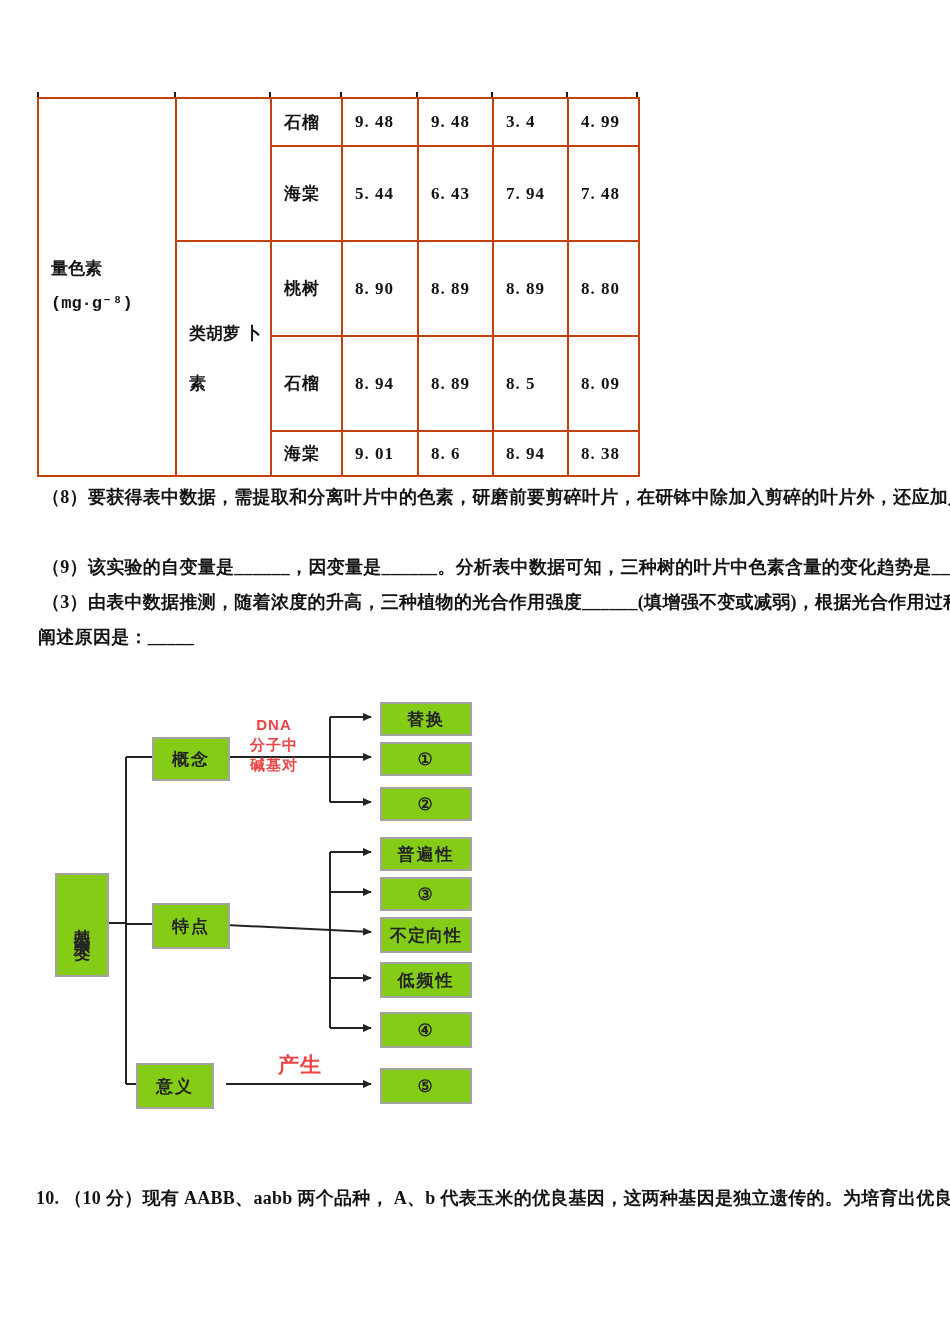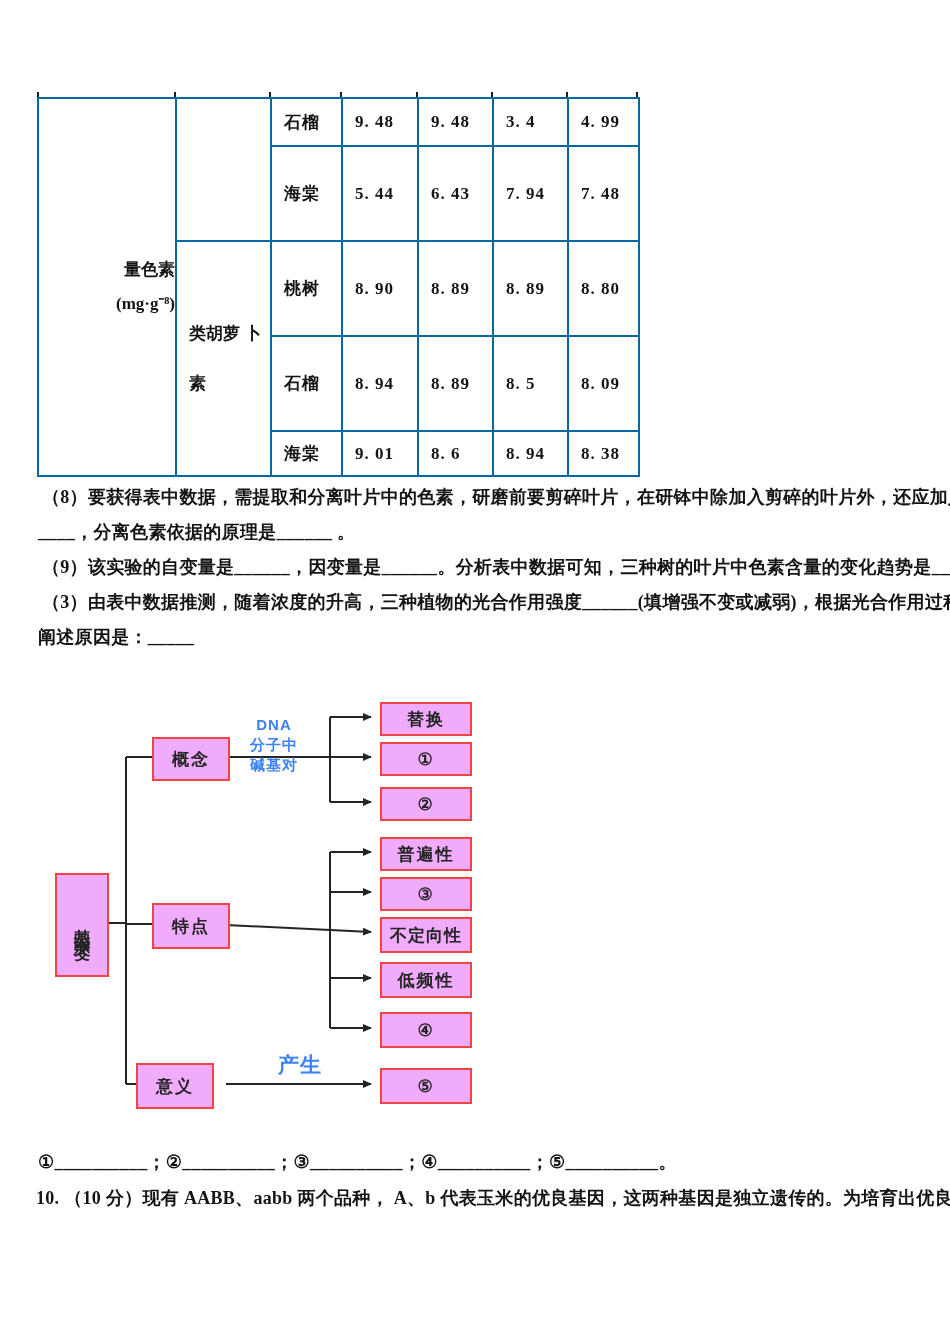--- a/index.html
+++ b/index.html
@@ -1,39 +1,39 @@
 <!DOCTYPE html>
 <html><head>
 <meta charset="utf-8">
 <style>
   html,body{margin:0;padding:0;background:#ffffff;}
   body{width:950px;height:1344px;font-family:"Liberation Serif",serif;color:#141414;}
   .page{position:relative;width:950px;height:1344px;overflow:hidden;background:#ffffff;}
 
   
   table.pigment{position:absolute;left:37px;top:97px;border-collapse:collapse;table-layout:fixed;width:601px;}
-  table.pigment td{border:2px solid #0369a1;vertical-align:middle;font-weight:bold;font-size:17px;
+  table.pigment td{border:2px solid #c2410c;vertical-align:middle;font-weight:bold;font-size:17px;
     padding:0 0 0 12px;background:#ffffff;}
   td.num{font-family:"Liberation Serif",serif;letter-spacing:1px;margin-left:48px;}
   td.species{font-family:"Liberation Sans",sans-serif;letter-spacing:1px;}
-  td.unitcell{line-height:34px;font-family:Liberation Serif, serif;text-align:right;}
+  td.unitcell{line-height:34px;font-family:Liberation Mono, monospace;}
   td.groupcell{line-height:50px;font-family:"Liberation Sans",sans-serif;}
   .tick{position:absolute;width:2px;height:5px;background:#1c1c1c;top:92px;}
 
   
   .tline{position:absolute;white-space:nowrap;font-size:18px;font-weight:bold;letter-spacing:0.3px;line-height:22px;}
 
   
   .diagram{position:absolute;left:0;top:695px;width:950px;height:430px;}
   .diagram svg{position:absolute;left:0;top:0;}
-  .dbox{position:absolute;border:2px solid #ef4444;background:#f0abfc;display:flex;align-items:center;justify-content:center;
+  .dbox{position:absolute;border:2px solid #a3a3a3;background:#84cc16;display:flex;align-items:center;justify-content:center;
     font-family:"Liberation Sans",sans-serif;font-weight:bold;color:#242424;font-size:17px;letter-spacing:2px;}
   .rootbox{writing-mode:vertical-rl;text-orientation:upright;letter-spacing:5px;font-size:17px;}
   .edgelabel{position:absolute;text-align:center;font-family:"Liberation Sans",sans-serif;font-weight:bold;
-    color:#3b82f6;font-size:15px;line-height:20px;letter-spacing:1px;}
+    color:#ef4444;font-size:15px;line-height:20px;letter-spacing:1px;}
 </style>
 </head>
 <body>
 
 <div class="page">
 
   <div class="tick" style="left:37px"></div>
   <div class="tick" style="left:174px"></div>
   <div class="tick" style="left:269px"></div>
   <div class="tick" style="left:340px"></div>
@@ -94,21 +94,20 @@
       <td class="species">海棠</td>
       <td class="num">9. 01</td>
       <td class="num">8. 6</td>
       <td class="num">8. 94</td>
       <td class="num">8. 38</td>
     </tr>
   </tbody>
     </table>
 
   <div class="tline" style="left:42px;top:486px">（8）要获得表中数据，需提取和分离叶片中的色素，研磨前要剪碎叶片，在研钵中除加入剪碎的叶片外，还应加入_</div>
-  <div class="tline" style="left:38px;top:521px">____，分离色素依据的原理是______ 。</div>
   <div class="tline" style="left:42px;top:556px">（9）该实验的自变量是______，因变量是______。分析表中数据可知，三种树的叶片中色素含量的变化趋势是_____。</div>
   <div class="tline" style="left:42px;top:591px">（3）由表中数据推测，随着浓度的升高，三种植物的光合作用强度______(填增强不变或减弱)，根据光合作用过程</div>
   <div class="tline" style="left:38px;top:626px">阐述原因是：_____</div>
 
   <div class="diagram">
     <svg width="950" height="430" viewBox="0 0 950 430">
       <defs>
         <marker id="arw" markerWidth="9" markerHeight="8" refX="8" refY="4" orient="auto" markerUnits="userSpaceOnUse">
           <path d="M0,0 L9,4 L0,8 z" fill="#242424"></path>
         </marker>
@@ -154,16 +153,15 @@
     <div class="dbox" style="left:380px;top:47px;width:88px;height:30px">①</div>
     <div class="dbox" style="left:380px;top:92px;width:88px;height:30px">②</div>
     <div class="dbox" style="left:380px;top:142px;width:88px;height:30px">普遍性</div>
     <div class="dbox" style="left:380px;top:182px;width:88px;height:30px">③</div>
     <div class="dbox" style="left:380px;top:222px;width:88px;height:32px;letter-spacing:1px">不定向性</div>
     <div class="dbox" style="left:380px;top:267px;width:88px;height:32px">低频性</div>
     <div class="dbox" style="left:380px;top:317px;width:88px;height:32px">④</div>
     <div class="dbox" style="left:380px;top:373px;width:88px;height:32px">⑤</div>
   </div>
 
-  <div class="tline" style="left:38px;top:1151px">①__________；②__________；③__________；④__________；⑤__________。</div>
   <div class="tline" style="left:36px;top:1187px">10. （10 分）现有 AABB、aabb 两个品种， A、b 代表玉米的优良基因，这两种基因是独立遗传的。为培育出优良品种</div>
 
 </div>
 
 </body></html>

